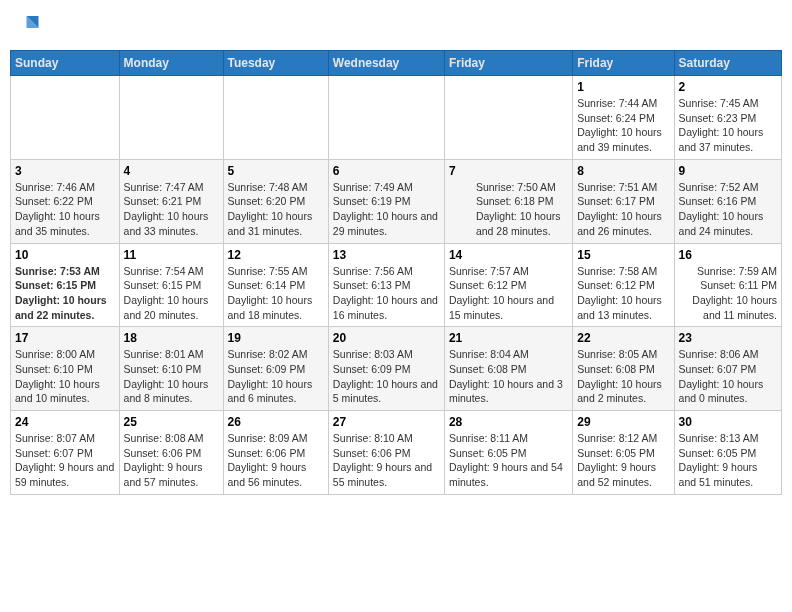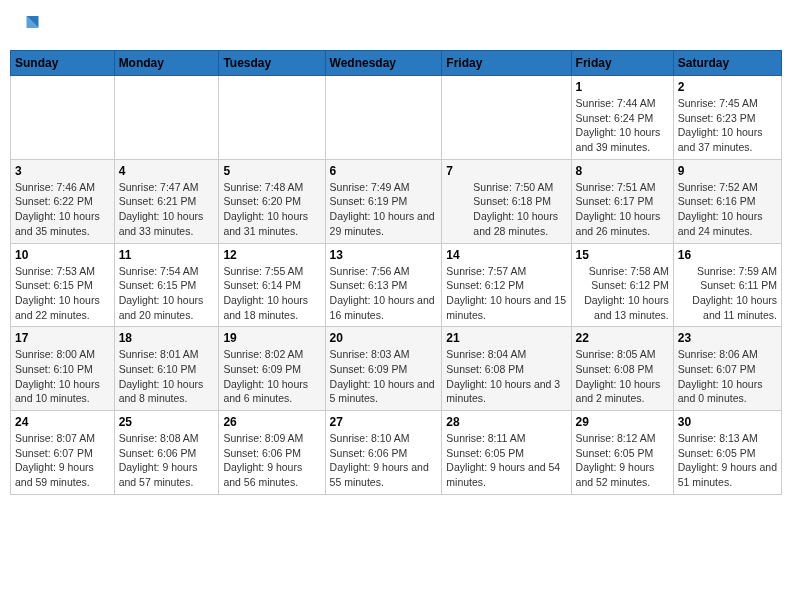--- a/index.html
+++ b/index.html
@@ -52,21 +52,21 @@
       font-size: 16px;
       color: #555;
     }
     table {
       width: 100%;
       border-collapse: collapse;
       font-size: 11px;
     }
     thead tr th {
       background-color: #2979c0;
-      color: #000000;
+      color: #e5e5e5;
       padding: 5px 4px;
       text-align: left;
       font-weight: bold;
       font-size: 12px;
       border: 1px solid #1a5fa0;
     }
     tbody tr td {
       border: 1px solid #ccc;
       vertical-align: top;
       padding: 4px 4px;
@@ -184,21 +184,21 @@
         <td>
           <span class="day-num">9</span>
           <div class="day-info" style="white-space: pre-line;">Sunrise: 7:52 AM
 Sunset: 6:16 PM
 Daylight: 10 hours and 24 minutes.</div>
         </td>
       </tr>
       <tr>
         <td>
           <span class="day-num">10</span>
-          <div class="day-info" style="white-space: pre-line;">Sunrise: 7:53 AM
+          <div class="day-info" style="white-space: pre-line; font-weight: bold;">Sunrise: 7:53 AM
 Sunset: 6:15 PM
 Daylight: 10 hours and 22 minutes.</div>
         </td>
         <td>
           <span class="day-num">11</span>
           <div class="day-info" style="white-space: pre-line;">Sunrise: 7:54 AM
 Sunset: 6:15 PM
 Daylight: 10 hours and 20 minutes.</div>
         </td>
         <td>
@@ -214,21 +214,21 @@
 Daylight: 10 hours and 16 minutes.</div>
         </td>
         <td>
           <span class="day-num">14</span>
           <div class="day-info" style="white-space: pre-line;">Sunrise: 7:57 AM
 Sunset: 6:12 PM
 Daylight: 10 hours and 15 minutes.</div>
         </td>
         <td>
           <span class="day-num">15</span>
-          <div class="day-info" style="white-space: pre-line; text-align: right;">Sunrise: 7:58 AM
+          <div class="day-info" style="white-space: pre-line;">Sunrise: 7:58 AM
 Sunset: 6:12 PM
 Daylight: 10 hours and 13 minutes.</div>
         </td>
         <td>
           <span class="day-num">16</span>
           <div class="day-info" style="white-space: pre-line; text-align: right;">Sunrise: 7:59 AM
 Sunset: 6:11 PM
 Daylight: 10 hours and 11 minutes.</div>
         </td>
       </tr>

